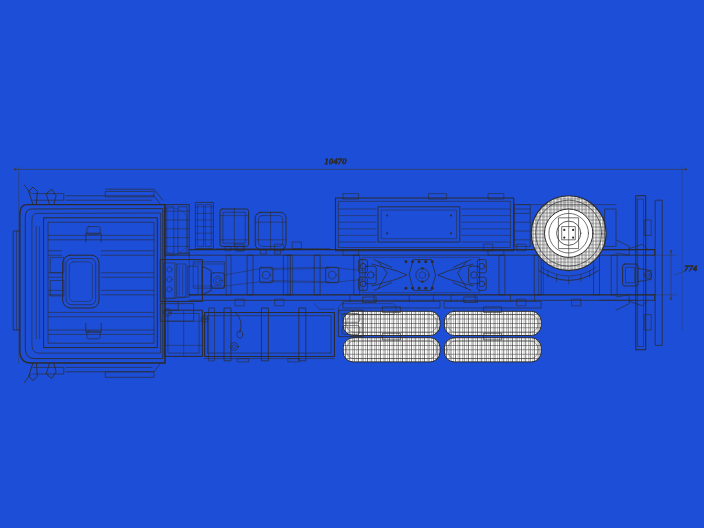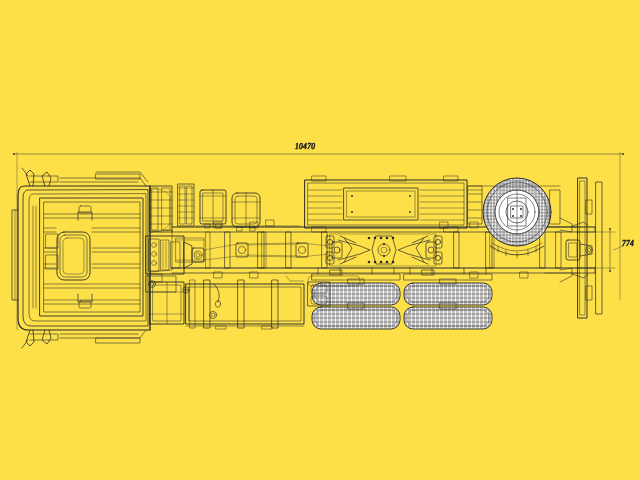--- a/index.html
+++ b/index.html
@@ -4,21 +4,21 @@
 <style>
   html, body {
     margin: 0;
     padding: 0;
     background: #ffffff;
   }
   #stage {
     position: relative;
     width: 640px;
     height: 480px;
-    background: #fde047;
+    background: #1d4ed8;
     overflow: hidden;
     font-family: "Liberation Sans", sans-serif;
   }
   #stage svg {
     display: block;
     width: 640px;
     height: 480px;
   }
   .dim-text {
     font-family: "Liberation Serif", serif;

